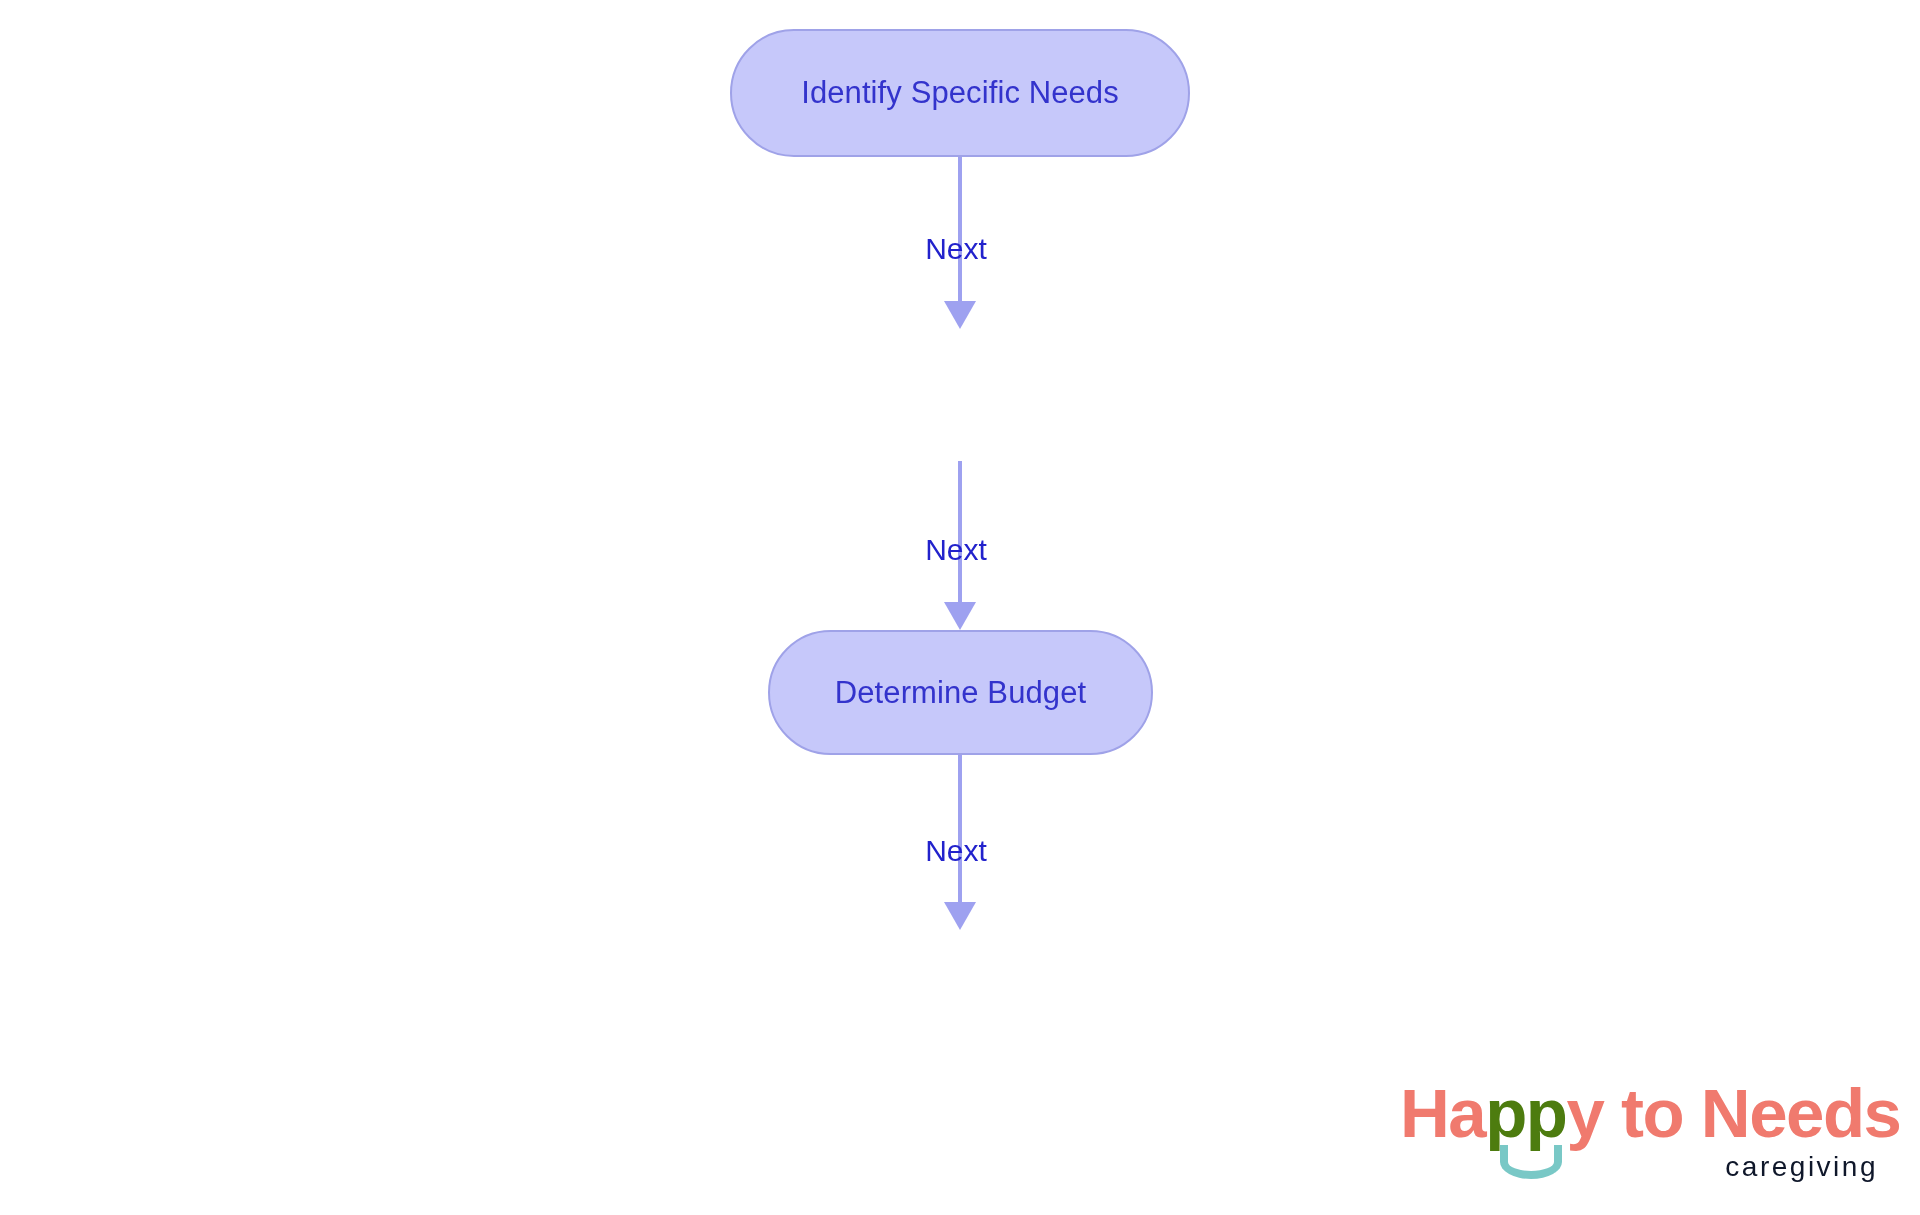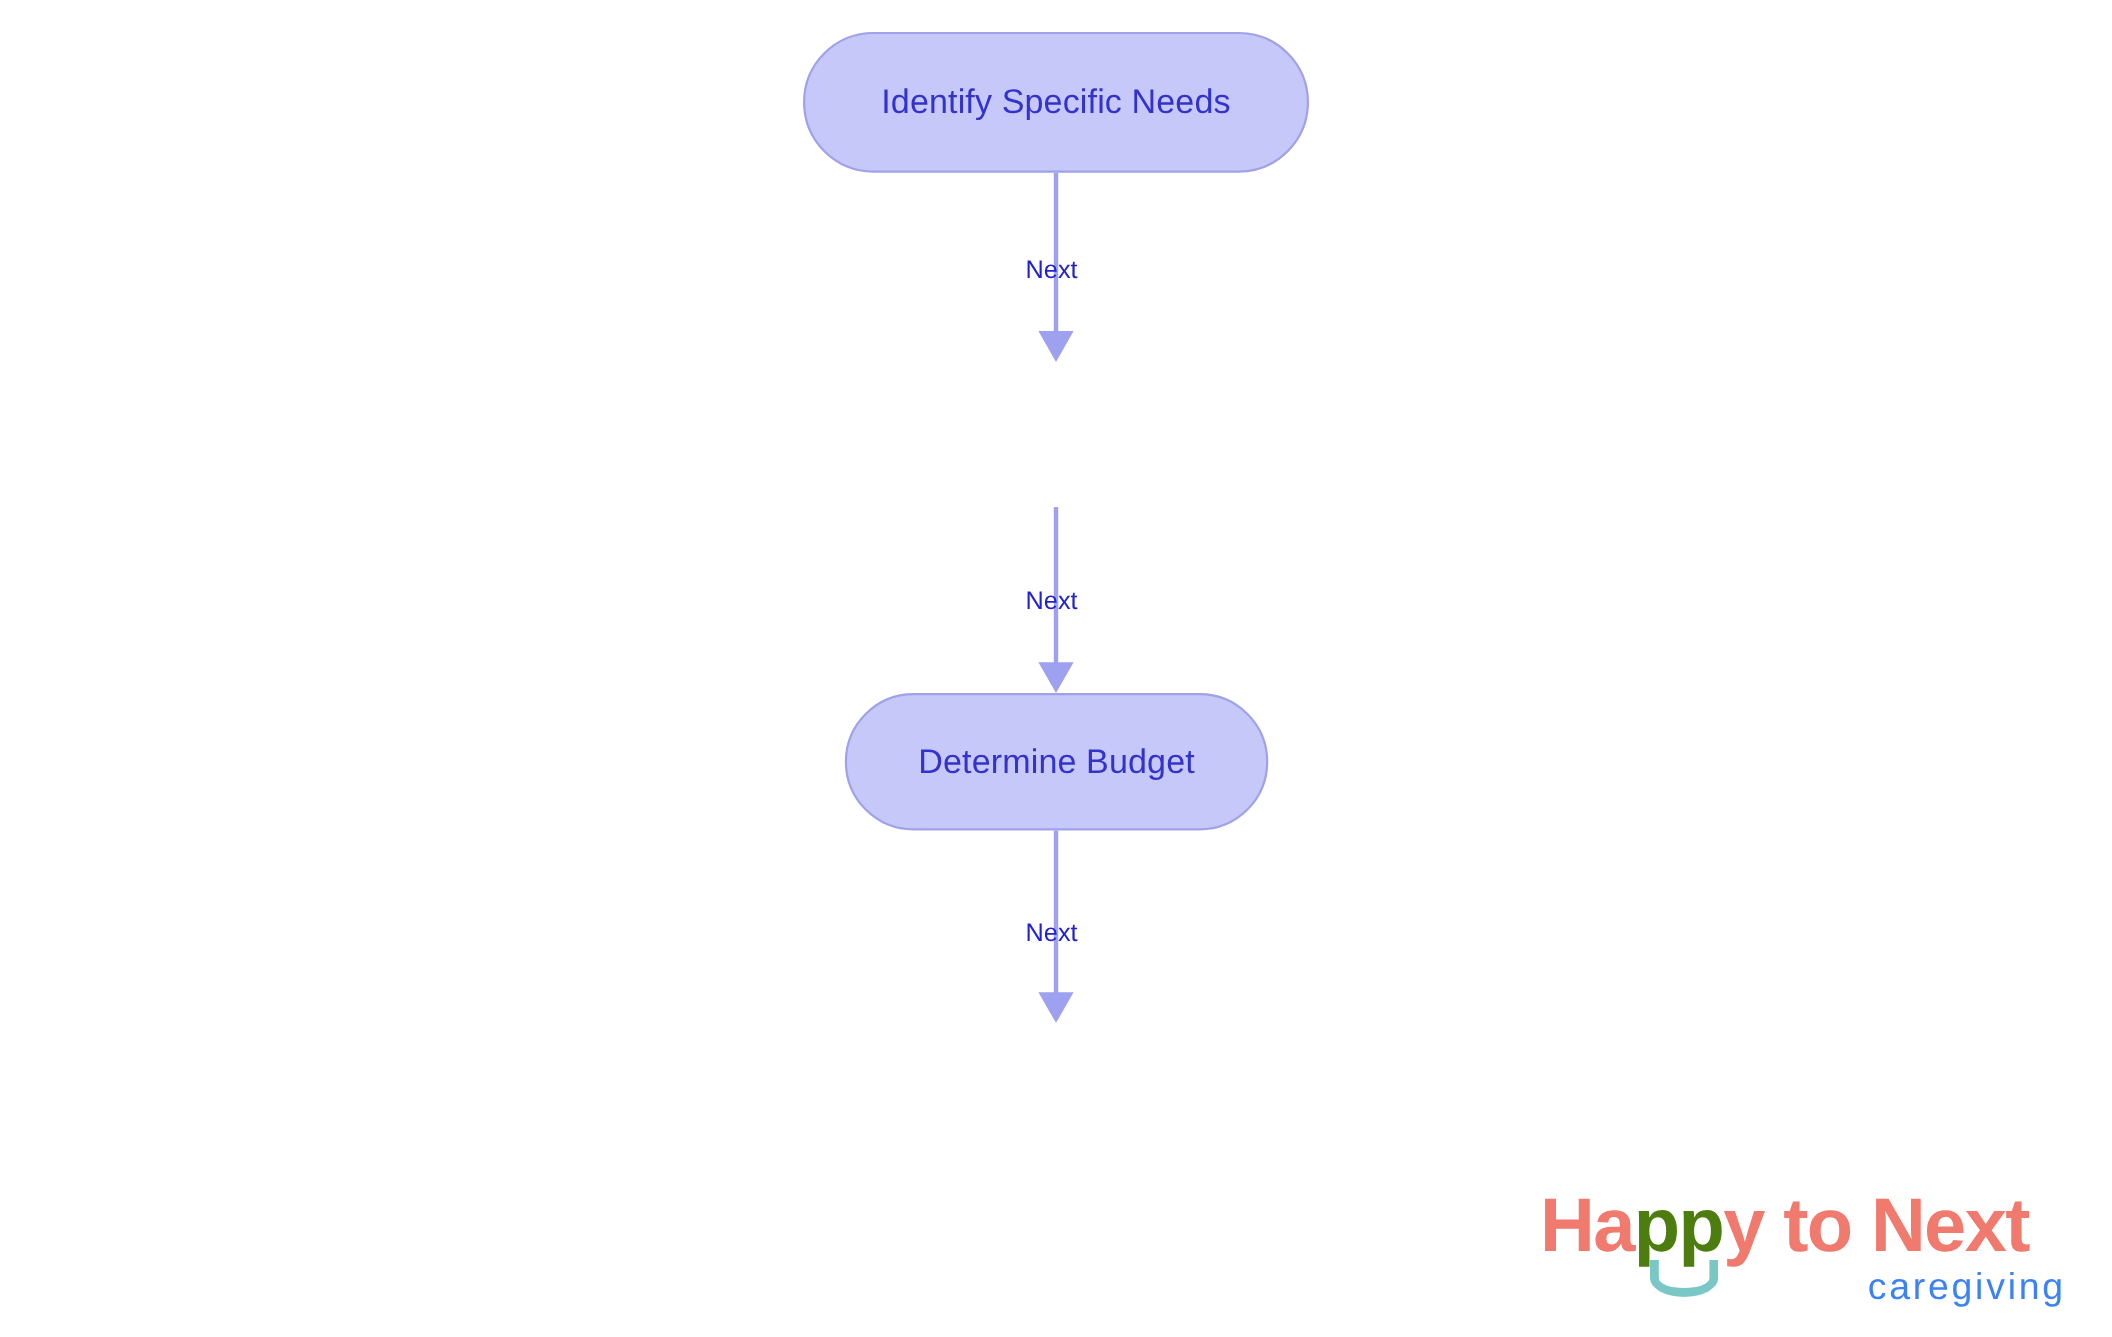--- a/index.html
+++ b/index.html
@@ -71,21 +71,21 @@
     left: 944px;
     width: 0;
     height: 0;
     border-left: 16px solid transparent;
     border-right: 16px solid transparent;
     border-top: 28px solid #9ea1f0;
   }
   .conn-label {
     position: absolute;
     color: #2222cc;
-    font-size: 23px;
+    font-size: 30px;
     font-weight: 400;
     white-space: nowrap;
     text-align: center;
     transform: translateX(-50%);
     background: transparent;
   }
 
   
   .c1 .conn-line  { top: 145px;  height: 145px; }
   .c1 .conn-head  { top: 289px; }
@@ -132,25 +132,25 @@
     height: 34px;
     box-sizing: border-box;
     border: 8px solid #79c8c6;
     border-top: none;
     border-radius: 0 0 62px 62px / 0 0 34px 34px;
   }
   .logo-sub {
     position: absolute;
     right: 2px;
     top: 74px;
-    font-size: 34px;
+    font-size: 28px;
     font-weight: 400;
     letter-spacing: 2.5px;
     line-height: 1;
-    color: #3b82f6;
+    color: #0f172a;
     white-space: nowrap;
   }
 </style>
 </head>
 <body>
 
 <div id="flow-canvas">
 
   <div class="node node-1">
     <span class="node-label">Identify Specific Needs</span>
@@ -176,16 +176,16 @@
 
   <div class="connector c3">
     <div class="conn-line"></div>
     <div class="conn-head"></div>
     <div class="conn-label">Next</div>
   </div>
 
 </div>
 
 <div id="brand-logo">
-  <div class="logo-wordmark"><span>Ha</span><span class="logo-teal">pp</span><span>y to Next</span></div>
+  <div class="logo-wordmark"><span>Ha</span><span class="logo-teal">pp</span><span>y to Needs</span></div>
   <div class="logo-smile"></div>
   <div class="logo-sub">caregiving</div>
 </div>
 
 </body></html>

